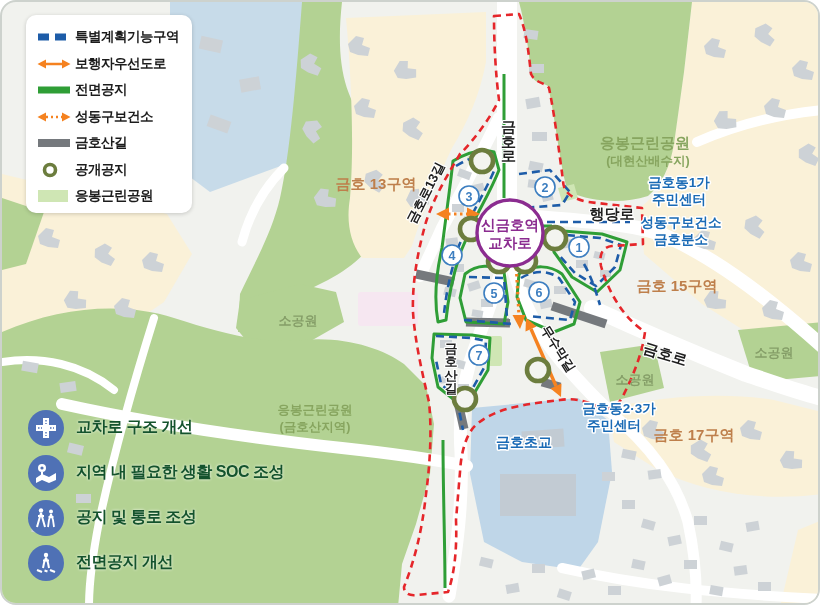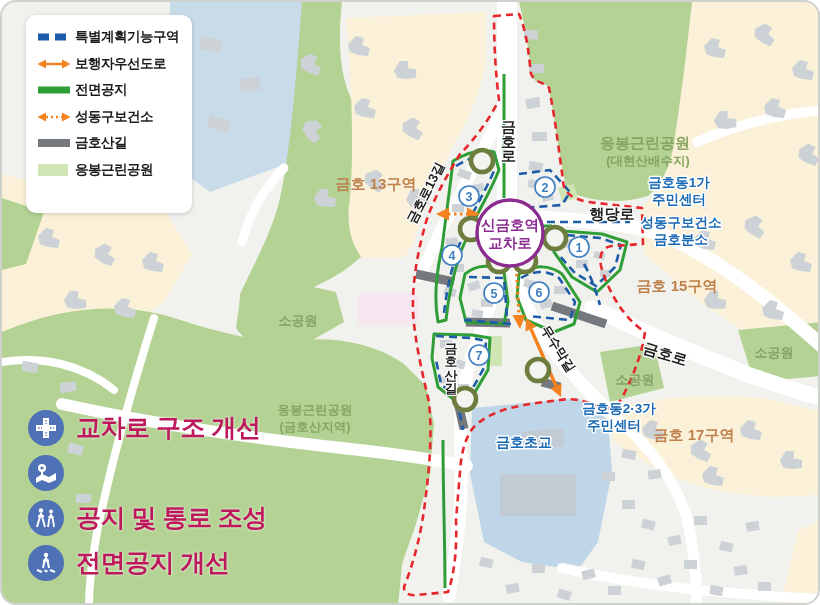--- a/index.html
+++ b/index.html
@@ -22,21 +22,21 @@
   .legend{position:absolute;left:24px;top:13px;width:166px;height:198px;background:#ffffff;
           border-radius:10px;box-shadow:0 1px 4px rgba(0,0,0,.18);padding:9px 0 16px 11px;box-sizing:border-box;}
   .lg-row{display:flex;align-items:center;height:26.5px;}
   .lg-swatch{width:38px;display:flex;justify-content:flex-start;align-items:center;flex:0 0 38px;}
   .lg-label{font-size:13.5px;font-weight:bold;color:#1c1c1c;letter-spacing:-0.5px;}
   
   .goals{position:absolute;left:26px;top:403px;}
   .goal-row{display:flex;align-items:center;height:45px;}
   .goal-icon{width:36px;height:36px;border-radius:50%;background:#4f71b5;flex:0 0 36px;
              display:flex;align-items:center;justify-content:center;margin-right:12px;}
-  .goal-label{font-size:25px;font-weight:bold;color:#be185d;letter-spacing:-0.5px;
+  .goal-label{font-size:16px;font-weight:bold;color:#14532d;letter-spacing:-0.5px;
               text-shadow:0 0 3px rgba(255,255,255,.9);white-space:nowrap;}
 </style>
 </head>
 <body>
 
 <div class="stage">
 
 <svg width="820" height="605" viewBox="0 0 820 605">
 
   <g>
@@ -379,20 +379,28 @@
     <span class="lg-swatch">
       <svg width="34" height="14">
             <line x1="1" y1="7" x2="33" y2="7" stroke="#75797d" stroke-width="8"></line>
           </svg>
     </span>
     <span class="lg-label">금호산길</span>
   </div>
   <div class="lg-row">
     <span class="lg-swatch">
       <svg width="34" height="16">
+            <circle cx="13" cy="8" r="5.5" fill="none" stroke="#6c7d3e" stroke-width="3.6"></circle>
+          </svg>
+    </span>
+    <span class="lg-label">공개공지</span>
+  </div>
+  <div class="lg-row">
+    <span class="lg-swatch">
+      <svg width="34" height="16">
             <rect x="1" y="2" width="30" height="12" fill="#cfe6b4"></rect>
           </svg>
     </span>
     <span class="lg-label">응봉근린공원</span>
   </div>
 </div>
 
 
 <div class="goals">
   <div class="goal-row">
@@ -410,20 +418,21 @@
   </div>
   <div class="goal-row">
     <div class="goal-icon">
       <svg width="22" height="22" viewBox="0 0 22 22">
         <path d="M1,16 L7,12 L14,15 L21,11 L21,18 L14,21 L7,18 L1,21 Z" fill="#fff"></path>
         <circle cx="7" cy="6" r="4" fill="#fff"></circle>
             <circle cx="7" cy="6" r="1.6" fill="#4f71b5"></circle>
         <path d="M7,10 L7,13" stroke="#fff" stroke-width="2"></path>
       </svg>
     </div>
+    <span class="goal-label">지역 내 필요한 생활 SOC 조성</span>
   </div>
   <div class="goal-row">
     <div class="goal-icon">
       <svg width="22" height="22" viewBox="0 0 22 22">
         <circle cx="6" cy="3.5" r="2.2" fill="#fff"></circle>
             <path d="M6,6 L4,13 L2,20 M6,6 L8,13 L10,20 M3,9 L9,9" stroke="#fff" stroke-width="2" fill="none"></path>
         <circle cx="16" cy="4.5" r="2" fill="#fff"></circle>
             <path d="M16,7 L14,13 L13,20 M16,7 L18,13 L19,20 M13.5,10 L18.5,10" stroke="#fff" stroke-width="1.8" fill="none"></path>
       </svg>
     </div>

